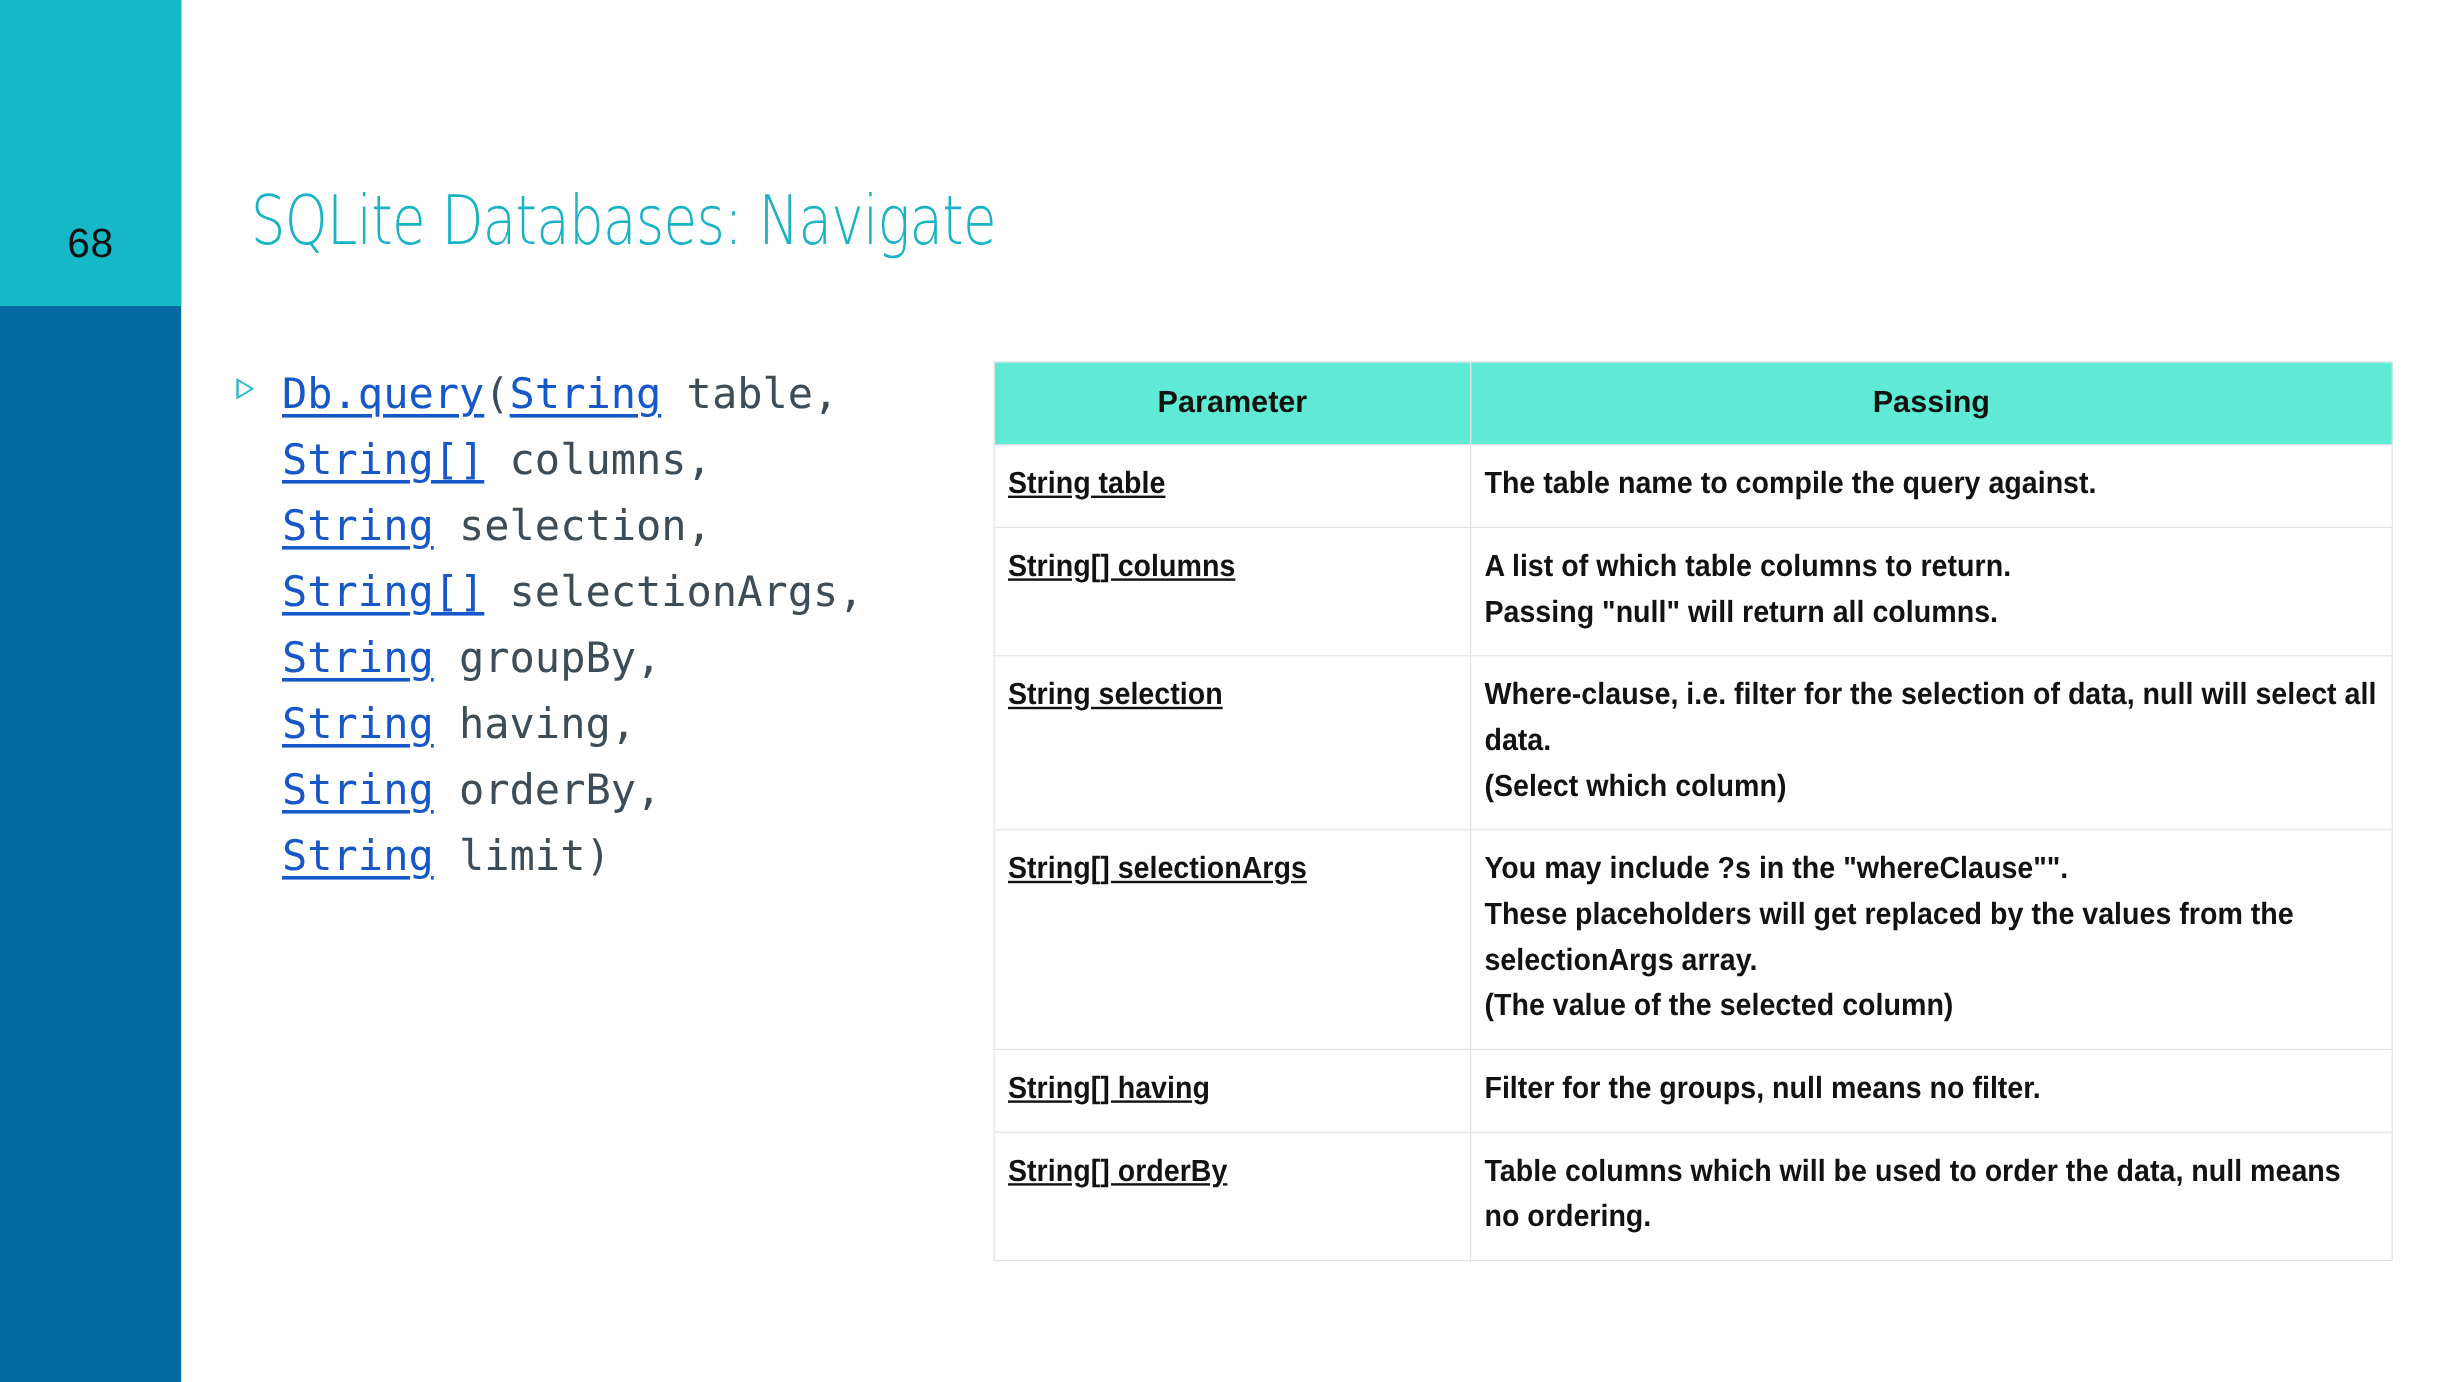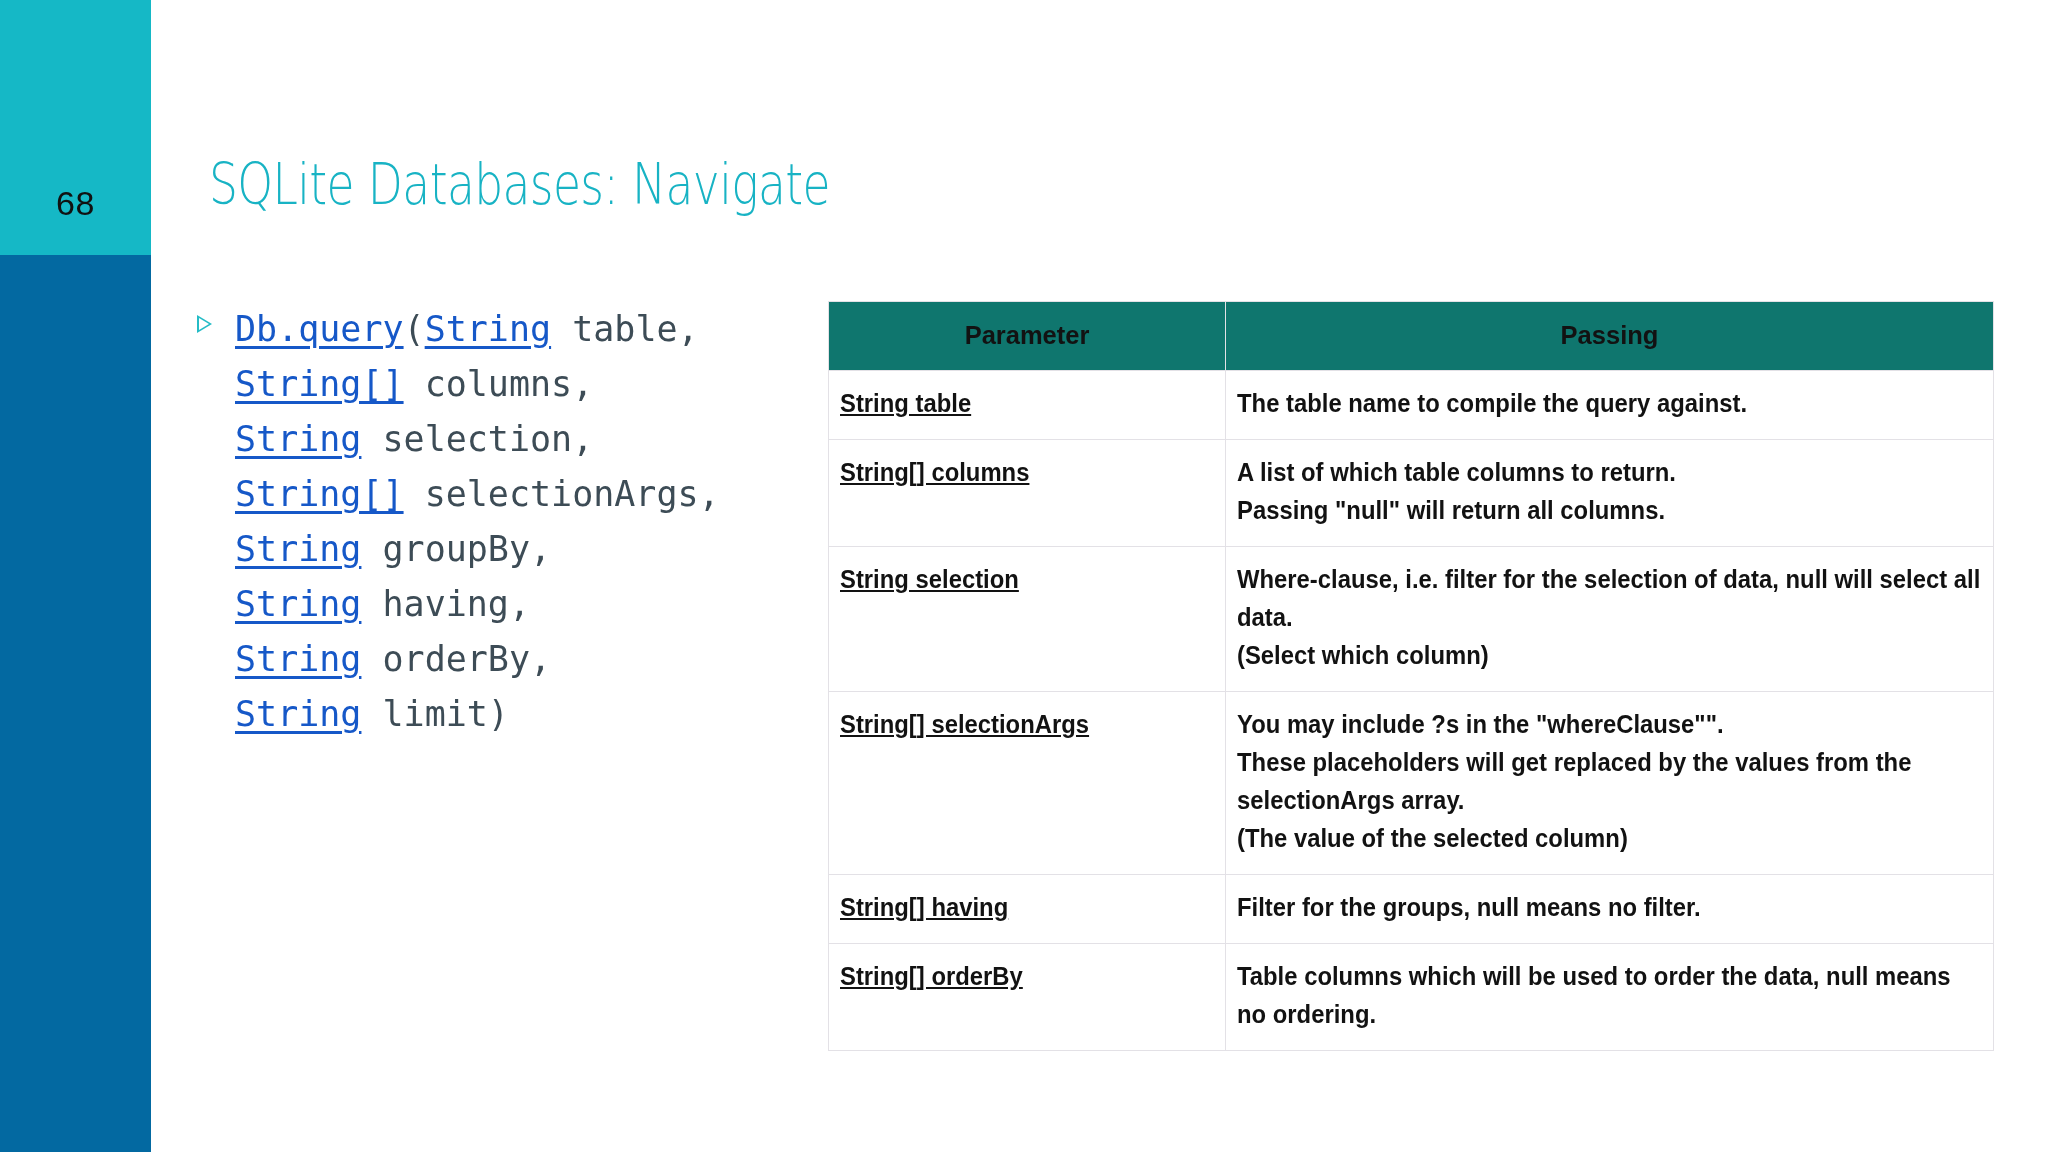--- a/index.html
+++ b/index.html
@@ -128,21 +128,21 @@
     vertical-align: top;
     padding: 13px 11px 17px 11px;
     font-size: 25.5px;
     line-height: 38px;
     color: #121212;
     transform-origin: left top;
     font-weight: bold;
   }
 
   #param-table thead th {
-    background: #0f766e;
+    background: #5eead4;
     font-weight: bold;
     padding-top: 14px;
     padding-bottom: 16px;
   }
 
   #param-table tbody td.param-cell {
     font-weight: bold;
     text-decoration: underline;
   }
 

